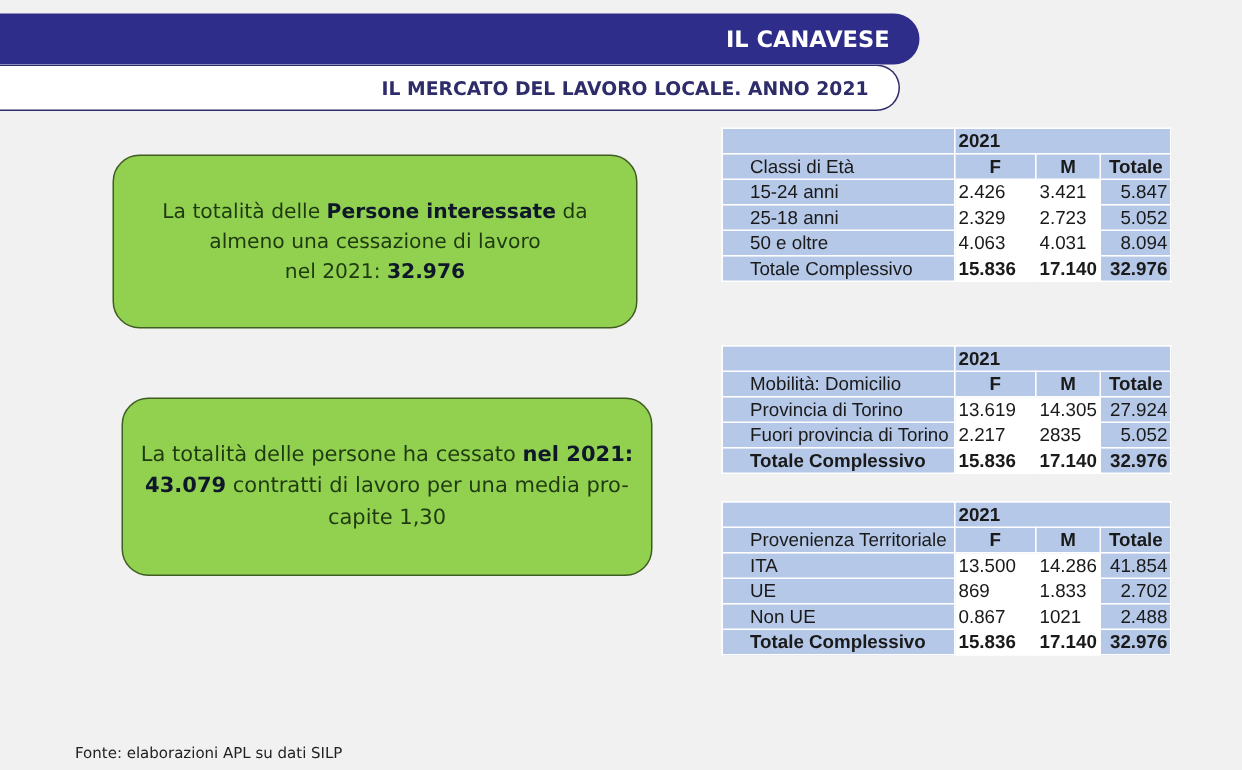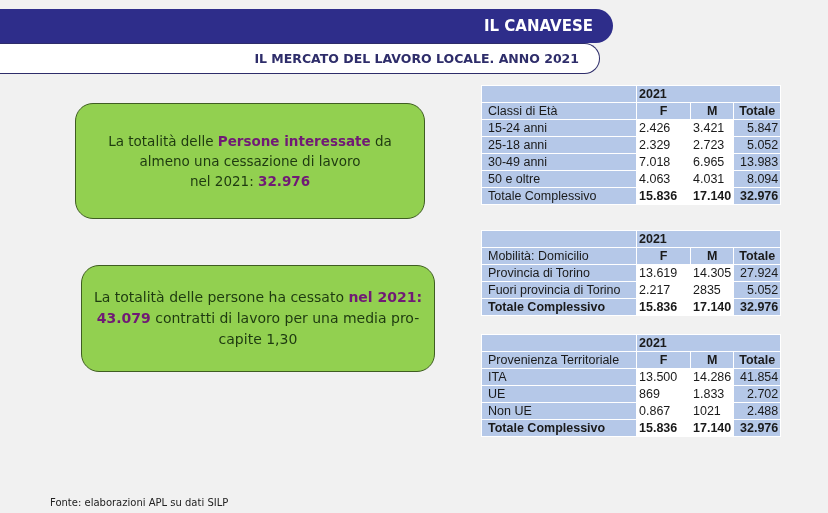--- a/index.html
+++ b/index.html
@@ -45,42 +45,42 @@
       border: 1.5px solid #3f5d22;
       border-radius: 18px;
       display: flex;
       align-items: center;
       justify-content: center;
       text-align: center;
       color: #1e3a10;
       font-size: 13.5px;
       line-height: 20px;
     }
-    .green-box b { font-weight: bold; color: #701a75; }
+    .green-box b { font-weight: bold; color: #0f172a; }
     #box1 { left: 75px; top: 103px; width: 350px; height: 116px; }
-    #box2 { left: 81px; top: 265px; width: 354px; height: 107px; }
+    #box2 { left: 81px; top: 265px; width: 354px; height: 119px; }
     #box2 { font-size: 14px; line-height: 21px; }
 
     table.dt {
       position: absolute;
       left: 481px;
       border-collapse: collapse;
       font-family: "Liberation Sans", sans-serif;
       font-size: 12.5px;
       color: #1a1a1a;
     }
     table.dt td {
       height: 17px;
       padding: 0 2px;
       border: 1px solid #ffffff;
       background: #b5c8e8;
       white-space: nowrap;
       line-height: 15px;
     }
-    table.dt td.lbl { width: 155px; text-align: left; padding-left: 6px; }
+    table.dt td.lbl { width: 155px; text-align: left; padding-left: 18px; }
     table.dt td.num { text-align: left; background: #ffffff; }
     table.dt td.numF { width: 54px; }
     table.dt td.numM { width: 42px; }
     table.dt td.tot { width: 47px; text-align: right; background: #b5c8e8; }
     table.dt td.hyear { font-weight: bold; }
     table.dt td.hcol { text-align: center; font-weight: bold; }
     table.dt td.hcol.hf, table.dt td.hcol.hm { background: #b5c8e8; }
     table.dt tr.total td.num, table.dt tr.total td.tot { font-weight: bold; }
     table.dt tr.total.boldlbl td.lbl { font-weight: bold; }
     #t1 { top: 85px; }
@@ -138,26 +138,20 @@
     <td class="num numM">3.421</td>
     <td class="tot">5.847</td>
   </tr>
   <tr>
     <td class="lbl">25-18 anni</td>
     <td class="num numF">2.329</td>
     <td class="num numM">2.723</td>
     <td class="tot">5.052</td>
   </tr>
   <tr>
-    <td class="lbl">30-49 anni</td>
-    <td class="num numF">7.018</td>
-    <td class="num numM">6.965</td>
-    <td class="tot">13.983</td>
-  </tr>
-  <tr>
     <td class="lbl">50 e oltre</td>
     <td class="num numF">4.063</td>
     <td class="num numM">4.031</td>
     <td class="tot">8.094</td>
   </tr>
   <tr class="total">
     <td class="lbl">Totale Complessivo</td>
     <td class="num numF">15.836</td>
     <td class="num numM">17.140</td>
     <td class="tot">32.976</td>

